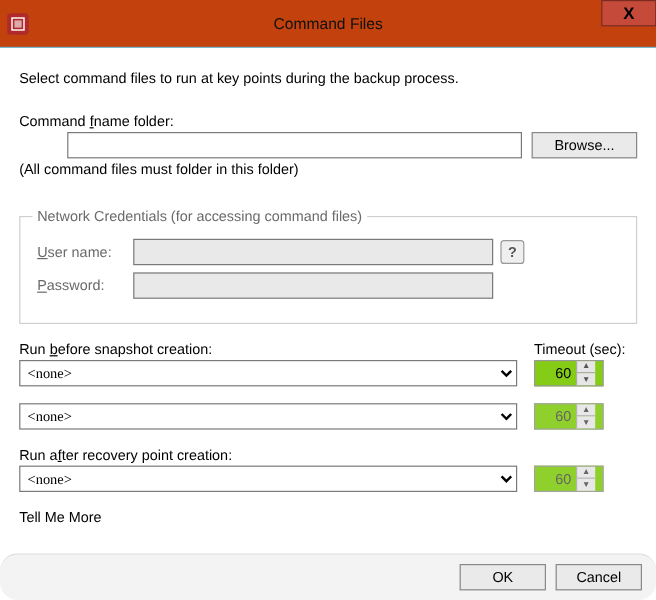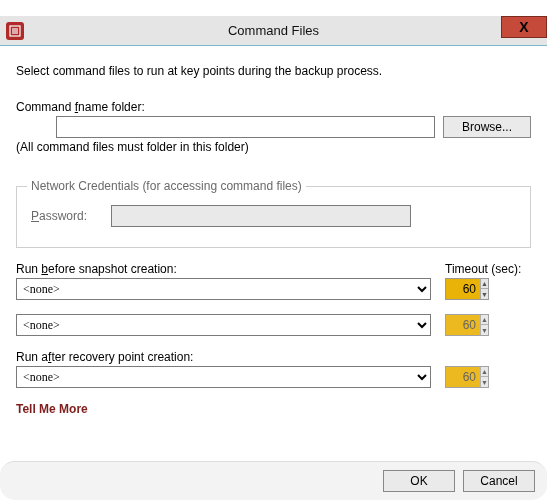--- a/index.html
+++ b/index.html
@@ -7,27 +7,26 @@
     margin: 0;
     font-family: "Segoe UI", Tahoma, sans-serif;
     font-size: 12px;
     background: #fff;
     color: #000;
     width: 547px;
     height: 500px;
     overflow: hidden;
   }
   .titlebar {
-    height: 30px;
-    background: #e5e5e5;
+    height: 40px;
+    background: #c2410c;
     border-bottom: 1px solid #7ab8cc;
     display: flex;
     align-items: center;
     position: relative;
-    margin-top: 16px;
   }
   .titlebar .icon {
     width: 18px; height: 18px;
     margin-left: 6px;
     background: #b02a2a;
     border-radius: 3px;
     display: flex; align-items: center; justify-content: center;
   }
   .titlebar .icon svg { width: 12px; height: 12px; }
   .titlebar .title {
@@ -109,39 +108,39 @@
   .select {
     width: 100%;
     height: 22px;
     border: 1px solid #7a7a7a;
     background: #fff;
     font-family: Liberation Serif, serif; font-size: 12px;
     padding: 1px 2px;
   }
   .spinner-wrap {
     display: flex; align-items: center;
-    border: 1px solid #999; background: #eab308;
-    width: 44px; height: 22px;
+    border: 1px solid #999; background: #84cc16;
+    width: 58px; height: 22px;
   }
   .spinner-wrap.disabled { opacity: 0.9; }
   .spinner-wrap input {
     border: none; background: transparent;
     width: 34px; text-align: right; padding-right: 4px;
     font-family: inherit; font-size: 12px;
     outline: none;
   }
   .spin-btns { display: flex; flex-direction: column; width: 16px; }
   .spin-btns div {
     height: 10px; border-left: 1px solid #aaa;
     display: flex; align-items: center; justify-content: center;
     font-size: 7px; color: #555; cursor: pointer;
     background: #e6e6e6;
   }
   .spin-btns div:first-child { border-bottom: 1px solid #aaa; }
-  .link { color: #7f1d1d; margin-top: 14px; cursor: pointer; display: inline-block; font-weight: bold; }
+  .link { color: #000000; margin-top: 14px; cursor: pointer; display: inline-block; }
   .footer {
     border-top: 1px solid #ddd;
     background: #f3f3f3;
     padding: 8px 12px;
     display: flex; justify-content: flex-end; gap: 8px;
     position: absolute;
     bottom: 0; left: 0; right: 0; border-radius: 15px;
   }
   .footer .btn { width: 72px; }
 </style>
@@ -171,20 +170,25 @@
   </label>
   <div class="row">
     <input class="textbox" style="flex: 1 1 0%;" value="">
     <button class="btn" style="width:88px">Browse...</button>
   </div>
   <div class="hint">(All command files must folder in this folder)</div>
 
   
   <div class="fieldset">
     <div class="legend">Network Credentials (for accessing command files)</div>
+    <div class="cred-row">
+      <label><span class="u">U</span><span>ser name:</span></label>
+      <input class="textbox disabled" disabled="" value="" style="">
+      <div class="help-icon">?</div>
+    </div>
     <div class="cred-row">
       <label><span class="u">P</span><span>assword:</span></label>
       <input type="password" class="textbox disabled" disabled="" value="" style="">
     </div>
   </div>
 
   
   <div class="section">
     <div class="left">
       <label class="label">

